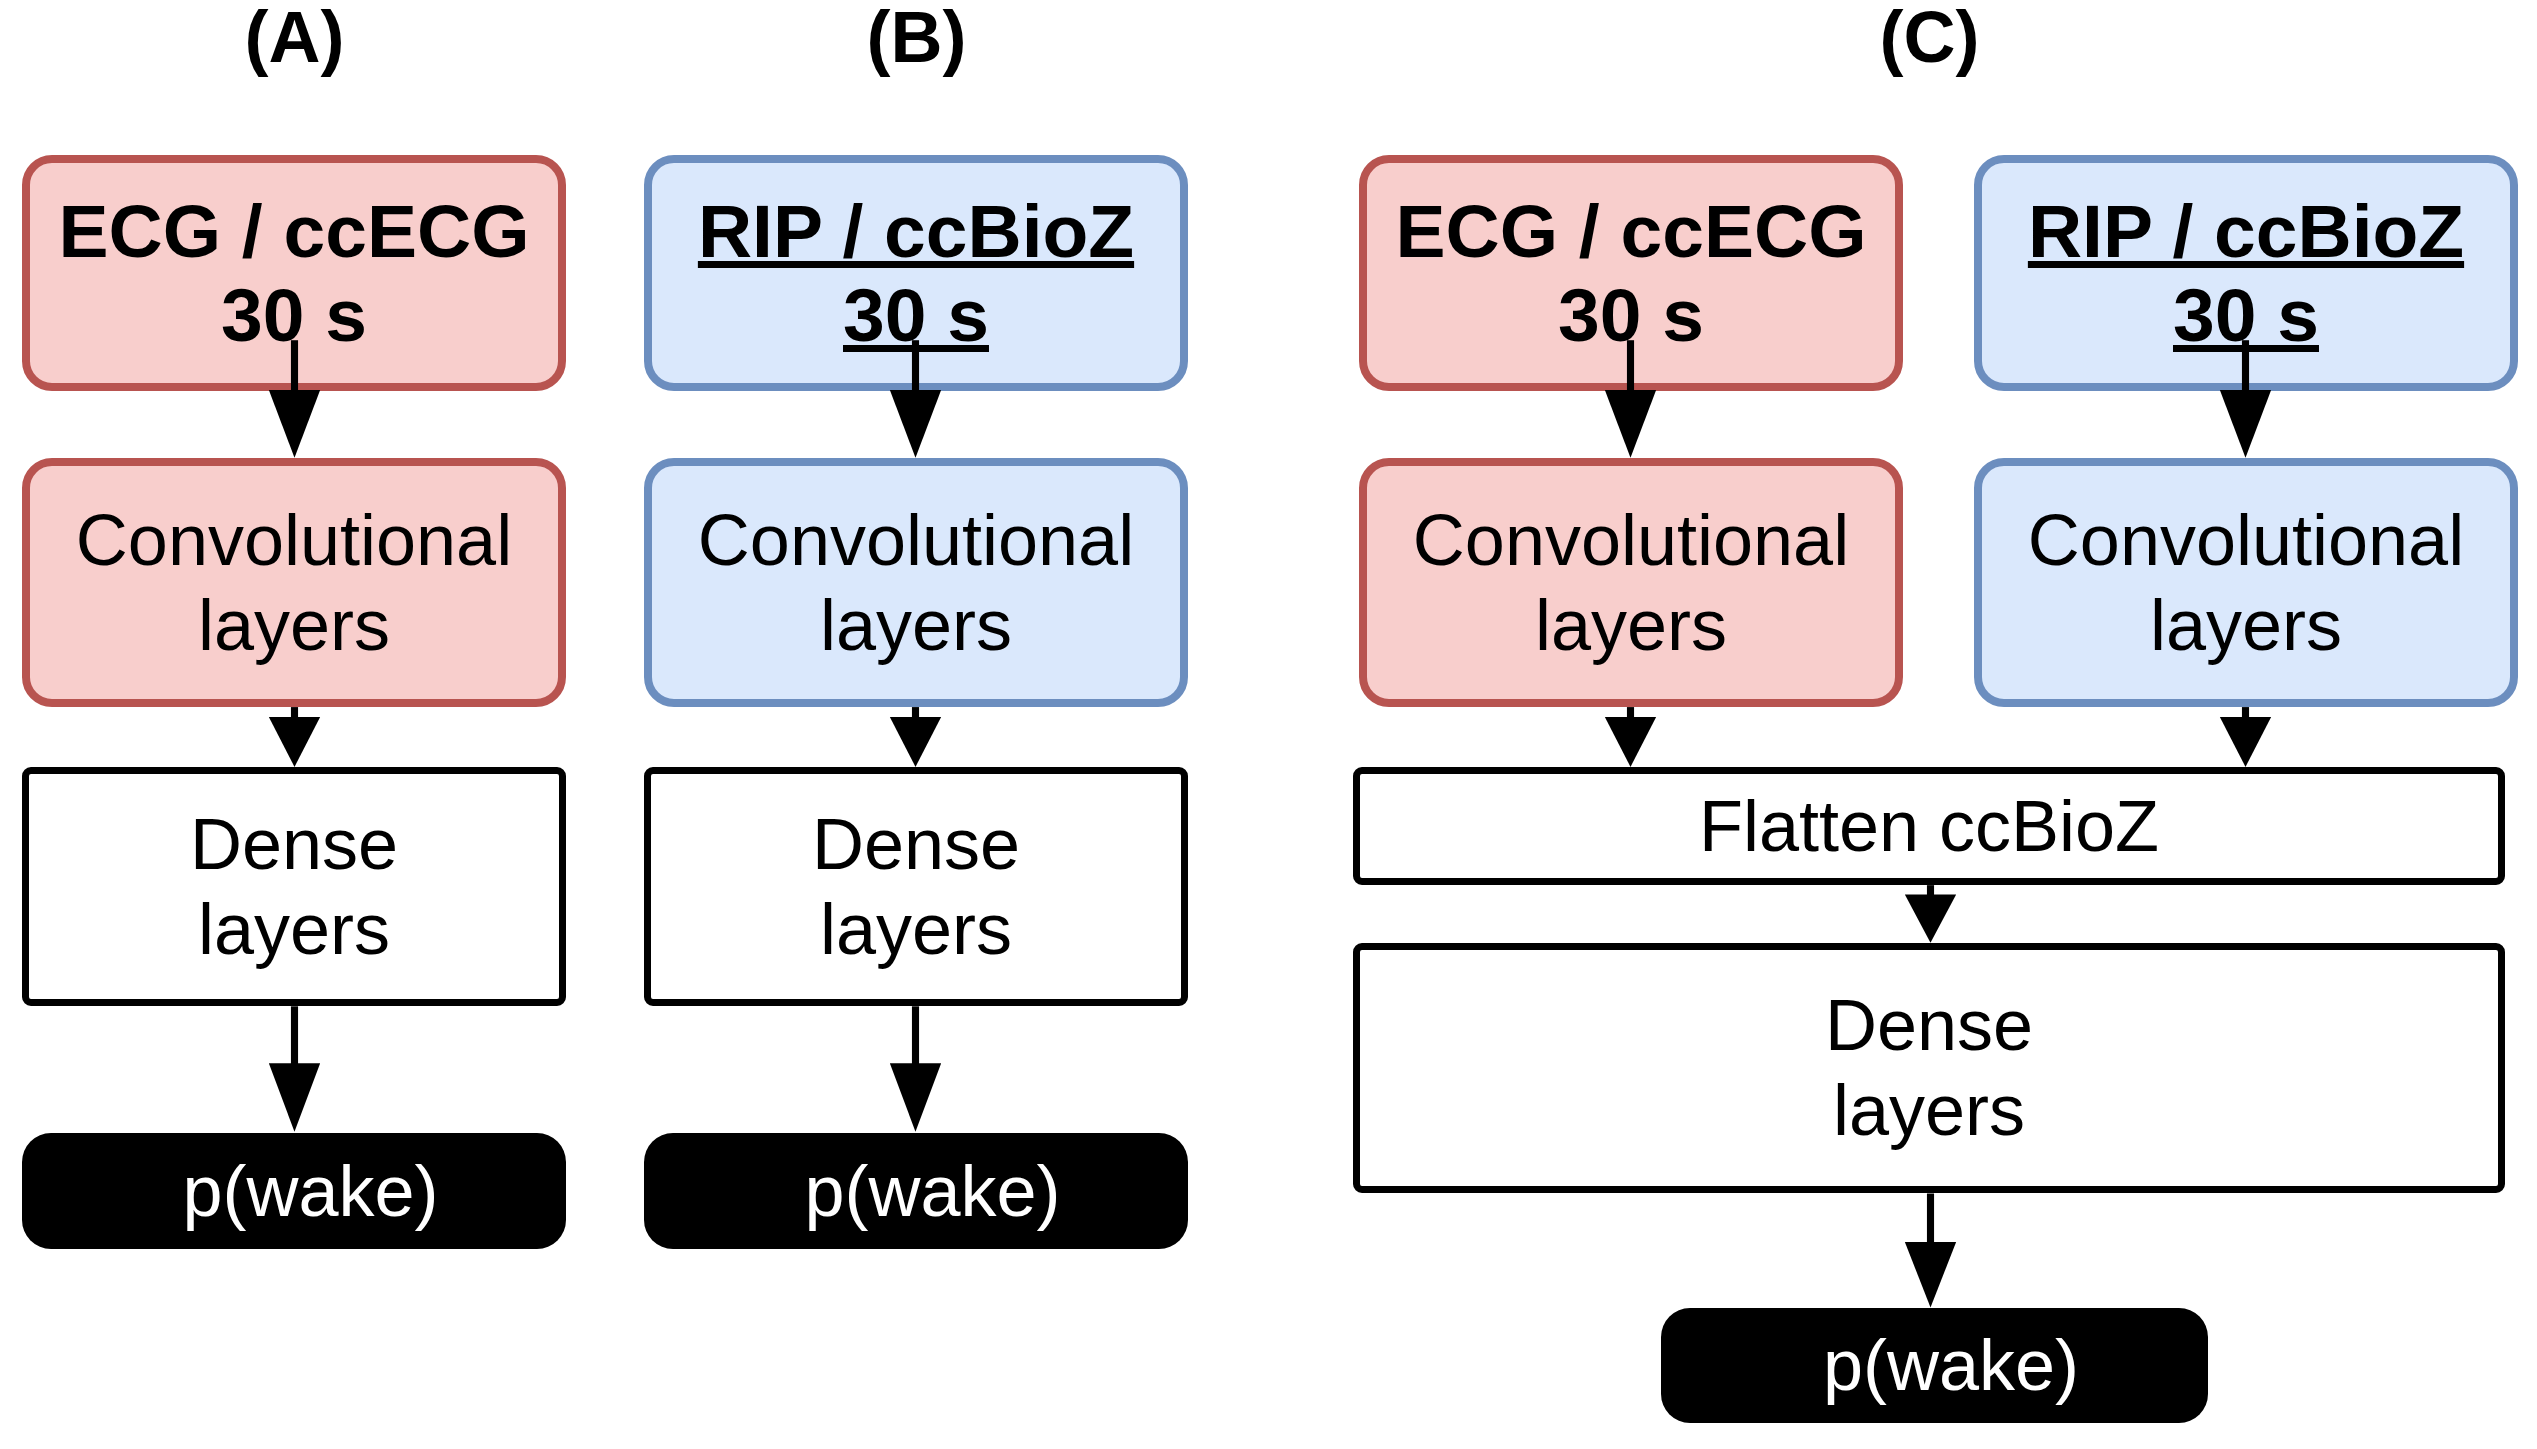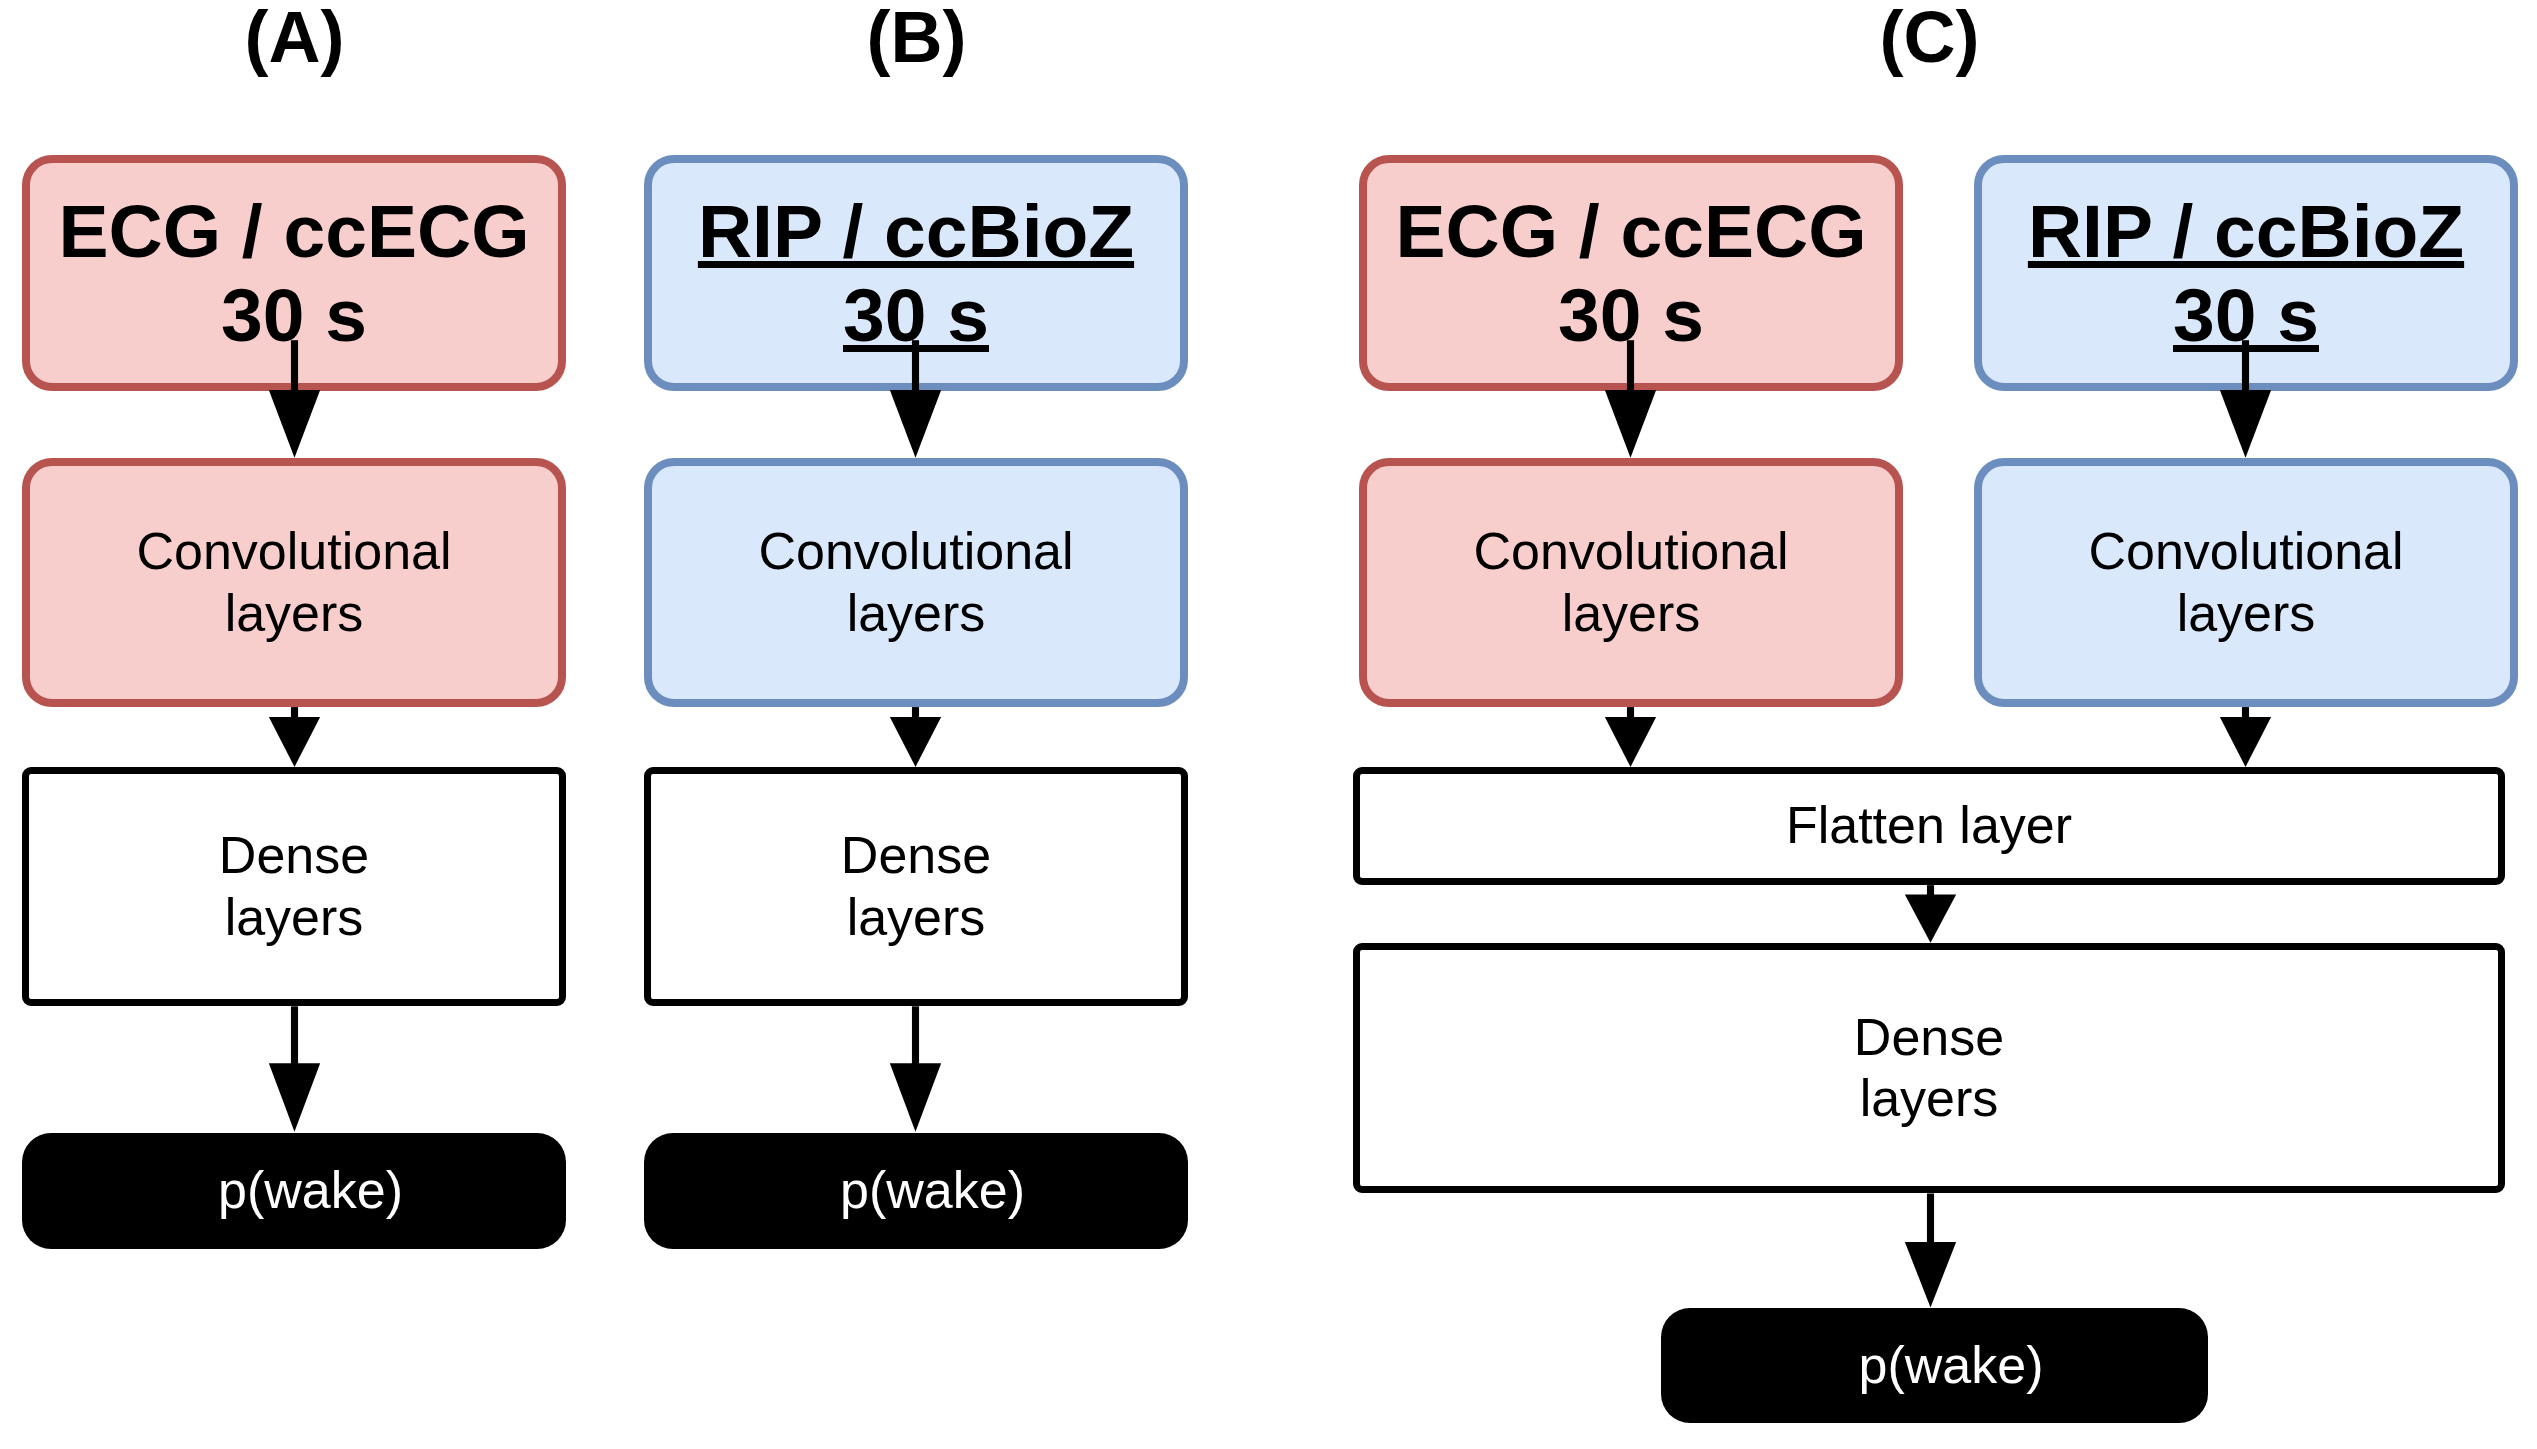--- a/index.html
+++ b/index.html
@@ -26,21 +26,21 @@
     line-height: 1.0;
   }
   .node {
     position: absolute;
     box-sizing: border-box;
     display: flex;
     flex-direction: column;
     align-items: center;
     justify-content: center;
     text-align: center;
-    font-size: 52px;
+    font-size: 72px;
     line-height: 1.18;
     border-radius: 30px;
   }
   .node.input {
     background: #f8cecc;
     border: 8.6px solid #b85450;
     font-weight: 700;
     font-size: 75px;
     line-height: 1.12;
   }
@@ -199,21 +199,21 @@
   <svg class="arrow" style="left:1602px;top:707px;" width="57" height="60" viewBox="0 0 80 84">
     <line x1="40" y1="0" x2="40" y2="20" stroke="#000" stroke-width="10"></line>
     <polygon points="4,14 76,14 40,84" fill="#000"></polygon>
   </svg>
   <svg class="arrow" style="left:2217px;top:707px;" width="57" height="60" viewBox="0 0 80 84">
     <line x1="40" y1="0" x2="40" y2="20" stroke="#000" stroke-width="10"></line>
     <polygon points="4,14 76,14 40,84" fill="#000"></polygon>
   </svg>
 
   <div class="node plain col-cw row-flat">
-    <span>Flatten layer</span>
+    <span>Flatten ccBioZ</span>
   </div>
 
   <svg class="arrow" style="left:1902px;top:885px;" width="57" height="58" viewBox="0 0 80 81">
     <line x1="40" y1="0" x2="40" y2="19" stroke="#000" stroke-width="10"></line>
     <polygon points="4,13 76,13 40,81" fill="#000"></polygon>
   </svg>
 
   <div class="node plain col-cw row-cdense">
     <span>Dense</span>
     <span>layers</span>

